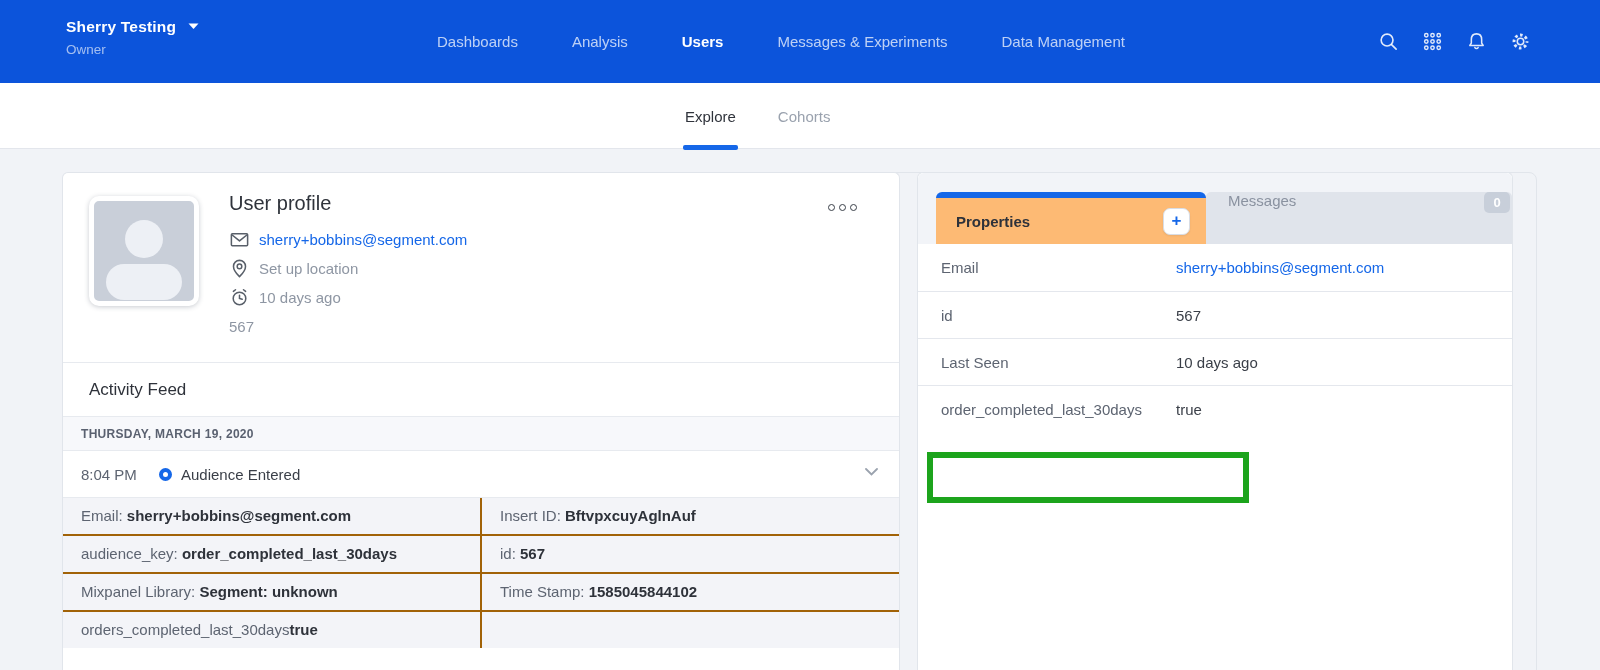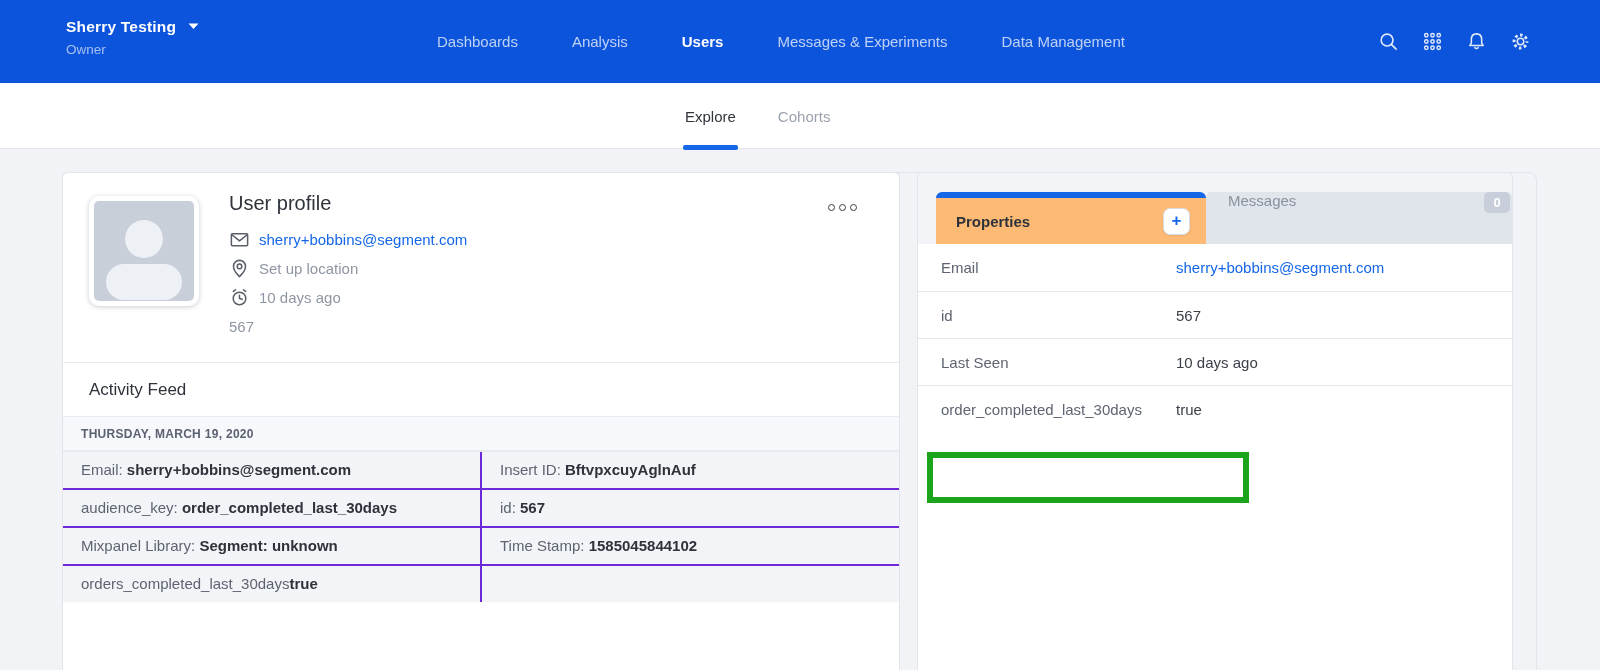--- a/index.html
+++ b/index.html
@@ -51,21 +51,21 @@
   .pid{height:29px; display:flex; align-items:center; font-size:15px; color:#8E96A3;}
 
   
   .af-header{height:54px; border-top:1px solid #E7EAEF; display:flex; align-items:center; padding-left:26px; font-size:17px; color:#2E323A;}
   .af-date{height:35px; background:#F7F8FB; border-top:1px solid #E7EAEF; border-bottom:1px solid #E7EAEF; display:flex; align-items:center; padding-left:18px; font-size:12px; font-weight:bold; letter-spacing:.3px; color:#5A6170;}
   .af-event{height:46px; display:flex; align-items:center; padding-left:18px; position:relative; cursor:pointer;}
   .af-time{width:78px; font-size:15px; color:#5D6471;}
   .donut{width:13px; height:13px; border:4px solid var(--accent); border-radius:50%; background:#fff; margin-right:9px;}
   .af-name{font-size:15px; color:#3A3F48;}
   .af-chevron{position:absolute; right:21px; top:17px; color:#9AA2AE;}
-  .af-table{display:grid; grid-template-columns:1fr 1fr; gap:2px; background:#6d28d9; border-top:1px solid #E7EAEF;}
+  .af-table{display:grid; grid-template-columns:1fr 1fr; gap:2px; background:#a16207; border-top:1px solid #E7EAEF;}
   .af-cell{background:#F3F4F8; min-height:36px; padding:9px 18px; font-size:15px; color:#5D6471; white-space:nowrap; overflow:hidden;}
   .af-cell b{color:#2E323A; font-weight:bold;}
 
   
   .tabhead{height:71px; background:#F2F4F8; display:flex; align-items:flex-end; padding-left:18px; border-radius:6px 6px 0 0;}
   .tab-properties{width:270px; height:52px; background:#fdba74; border-top:6px solid var(--accent); border-radius:6px 6px 0 0; display:flex; align-items:center; justify-content:space-between; padding:0 16px 0 20px; cursor:pointer;}
   .tab-properties .tp-label{font-size:15px; font-weight:bold; color:#2E323A;}
   .plus-btn{width:27px; height:27px; background:#fff; border:1px solid #D8DDE5; border-radius:7px; box-shadow:0 1px 2px rgba(30,40,60,.08); color:var(--accent); font-size:17px; font-weight:bold; display:flex; align-items:center; justify-content:center; cursor:pointer;}
   .tab-messages{flex:1; height:52px; background:#E0E4EB; border-radius:5px 5px 0 0; display:flex; align-items:flex-start; justify-content:space-between; padding:0 2px 0 22px; cursor:pointer;}
   .tab-messages .tm-label{font-size:15px; color:#8A92A0;}
@@ -185,20 +185,30 @@
         <span>10 days ago</span>
       </div>
       <div class="pid">567</div>
     </div>
   </div>
 
   <div class="af-header">
     <span>Activity Feed</span>
   </div>
   <div class="af-date">THURSDAY, MARCH 19, 2020</div>
+  <div class="af-event">
+    <span class="af-time">8:04 PM</span>
+    <span class="donut"></span>
+    <span class="af-name">Audience Entered</span>
+    <span class="af-chevron">
+      <svg width="13" height="8" viewBox="0 0 13 8" fill="none" stroke="currentColor" stroke-width="1.8" stroke-linecap="round">
+          <path d="M1 1 L6.5 6.5 L12 1"></path>
+        </svg>
+    </span>
+  </div>
   <div class="af-table">
     <div class="af-cell"><span>Email: </span><b>sherry+bobbins@segment.com</b></div>
     <div class="af-cell"><span>Insert ID: </span><b>BftvpxcuyAglnAuf</b></div>
     <div class="af-cell"><span>audience_key: </span><b>order_completed_last_30days</b></div>
     <div class="af-cell"><span>id: </span><b>567</b></div>
     <div class="af-cell"><span>Mixpanel Library: </span><b>Segment: unknown</b></div>
     <div class="af-cell"><span>Time Stamp: </span><b>1585045844102</b></div>
     <div class="af-cell"><span>orders_completed_last_30days</span><b>true</b></div>
     <div class="af-cell"><span></span><b></b></div>
   </div>

